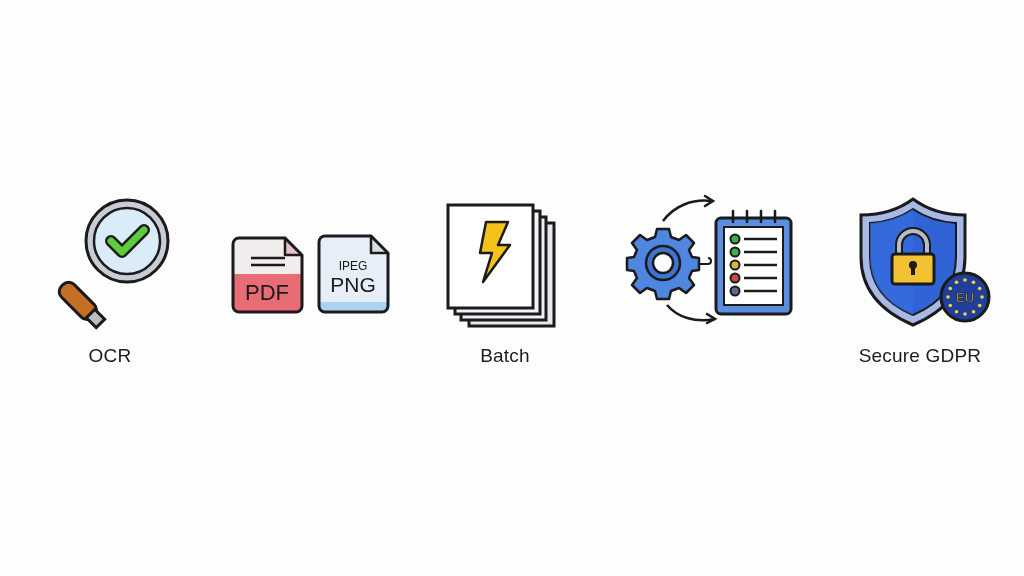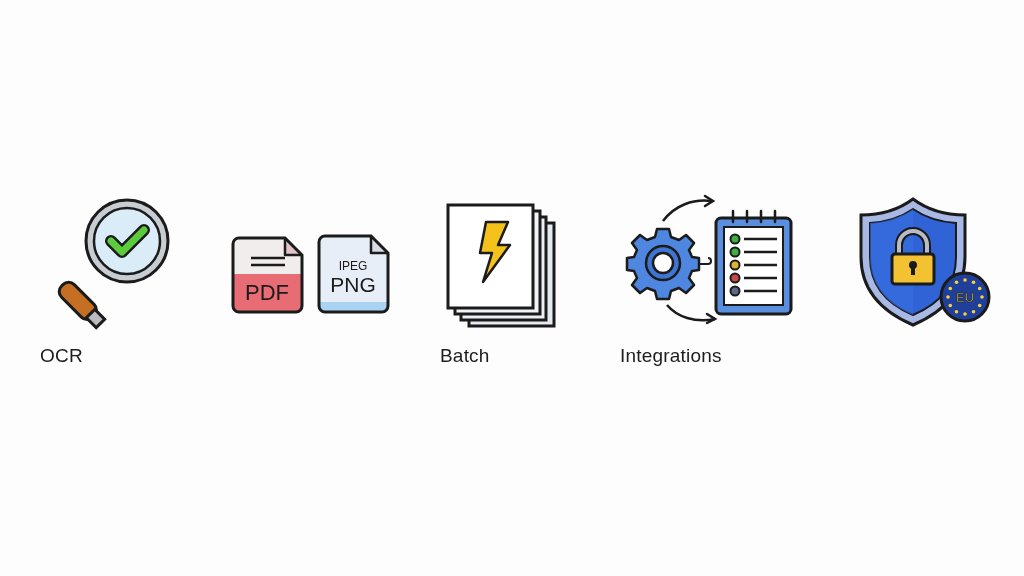--- a/index.html
+++ b/index.html
@@ -22,20 +22,21 @@
       position: relative;
       height: 140px;
       display: flex;
       align-items: center;
       justify-content: center;
     }
     .label {
       position: absolute;
       top: 155px;
       left: 0; right: 0;
+      text-align: center;
       font-size: 19px;
       color: #1d1d1d;
       white-space: nowrap;
       letter-spacing: 0.2px;
     }
     svg { display: block; overflow: visible; }
     .svg-text { font-family: "Liberation Sans", "DejaVu Sans", sans-serif; }
   </style>
 </head>
 <body>
@@ -135,21 +136,20 @@
         <g stroke="#1b1b1b" stroke-width="2.5">
           <line x1="121" y1="46" x2="154" y2="46"></line>
           <line x1="121" y1="59" x2="154" y2="59"></line>
           <line x1="121" y1="72" x2="154" y2="72"></line>
           <line x1="121" y1="85" x2="154" y2="85"></line>
           <line x1="121" y1="98" x2="154" y2="98"></line>
         </g>
       </g>
     </svg>
   </div>
-  <div class="label">Integrations</div>
 </div>
 
 <div class="feature" style="left:835px; width:170px;">
   <div class="icon-wrap" style="width:170px;">
     <svg width="150" height="135" viewBox="0 0 150 135" style="margin-top:8px;">
 
       <path d="M68 2 C52 14 34 18 16 18 V60 C16 96 40 116 68 128 C96 116 120 96 120 60 V18 C102 18 84 14 68 2 Z" fill="#a9b9e6" stroke="#1b1b1b" stroke-width="3"></path>
       <path d="M68 12 C55 21 40 25 25 26 V60 C25 90 44 108 68 118 C92 108 111 90 111 60 V26 C96 25 81 21 68 12 Z" fill="#2f63d6" stroke="#1b1b1b" stroke-width="2"></path>
       <path d="M68 12 V118 C44 108 25 90 25 60 V26 C40 25 55 21 68 12 Z" fill="#3a70e0" opacity="0.6"></path>
 
@@ -172,13 +172,14 @@
             <circle cx="-8.5" cy="14.7" r="1.8"></circle>
             <circle cx="-14.7" cy="8.5" r="1.8"></circle>
           <circle cx="-17" cy="0" r="1.8"></circle>
             <circle cx="-14.7" cy="-8.5" r="1.8"></circle>
             <circle cx="-8.5" cy="-14.7" r="1.8"></circle>
         </g>
         <text class="svg-text" x="0" y="5" text-anchor="middle" font-size="13" fill="#f4d23a" stroke="#1b1b1b" stroke-width="0.6">EU</text>
       </g>
     </svg>
   </div>
+  <div class="label">Secure GDPR</div>
 </div>
 
 </body></html>

